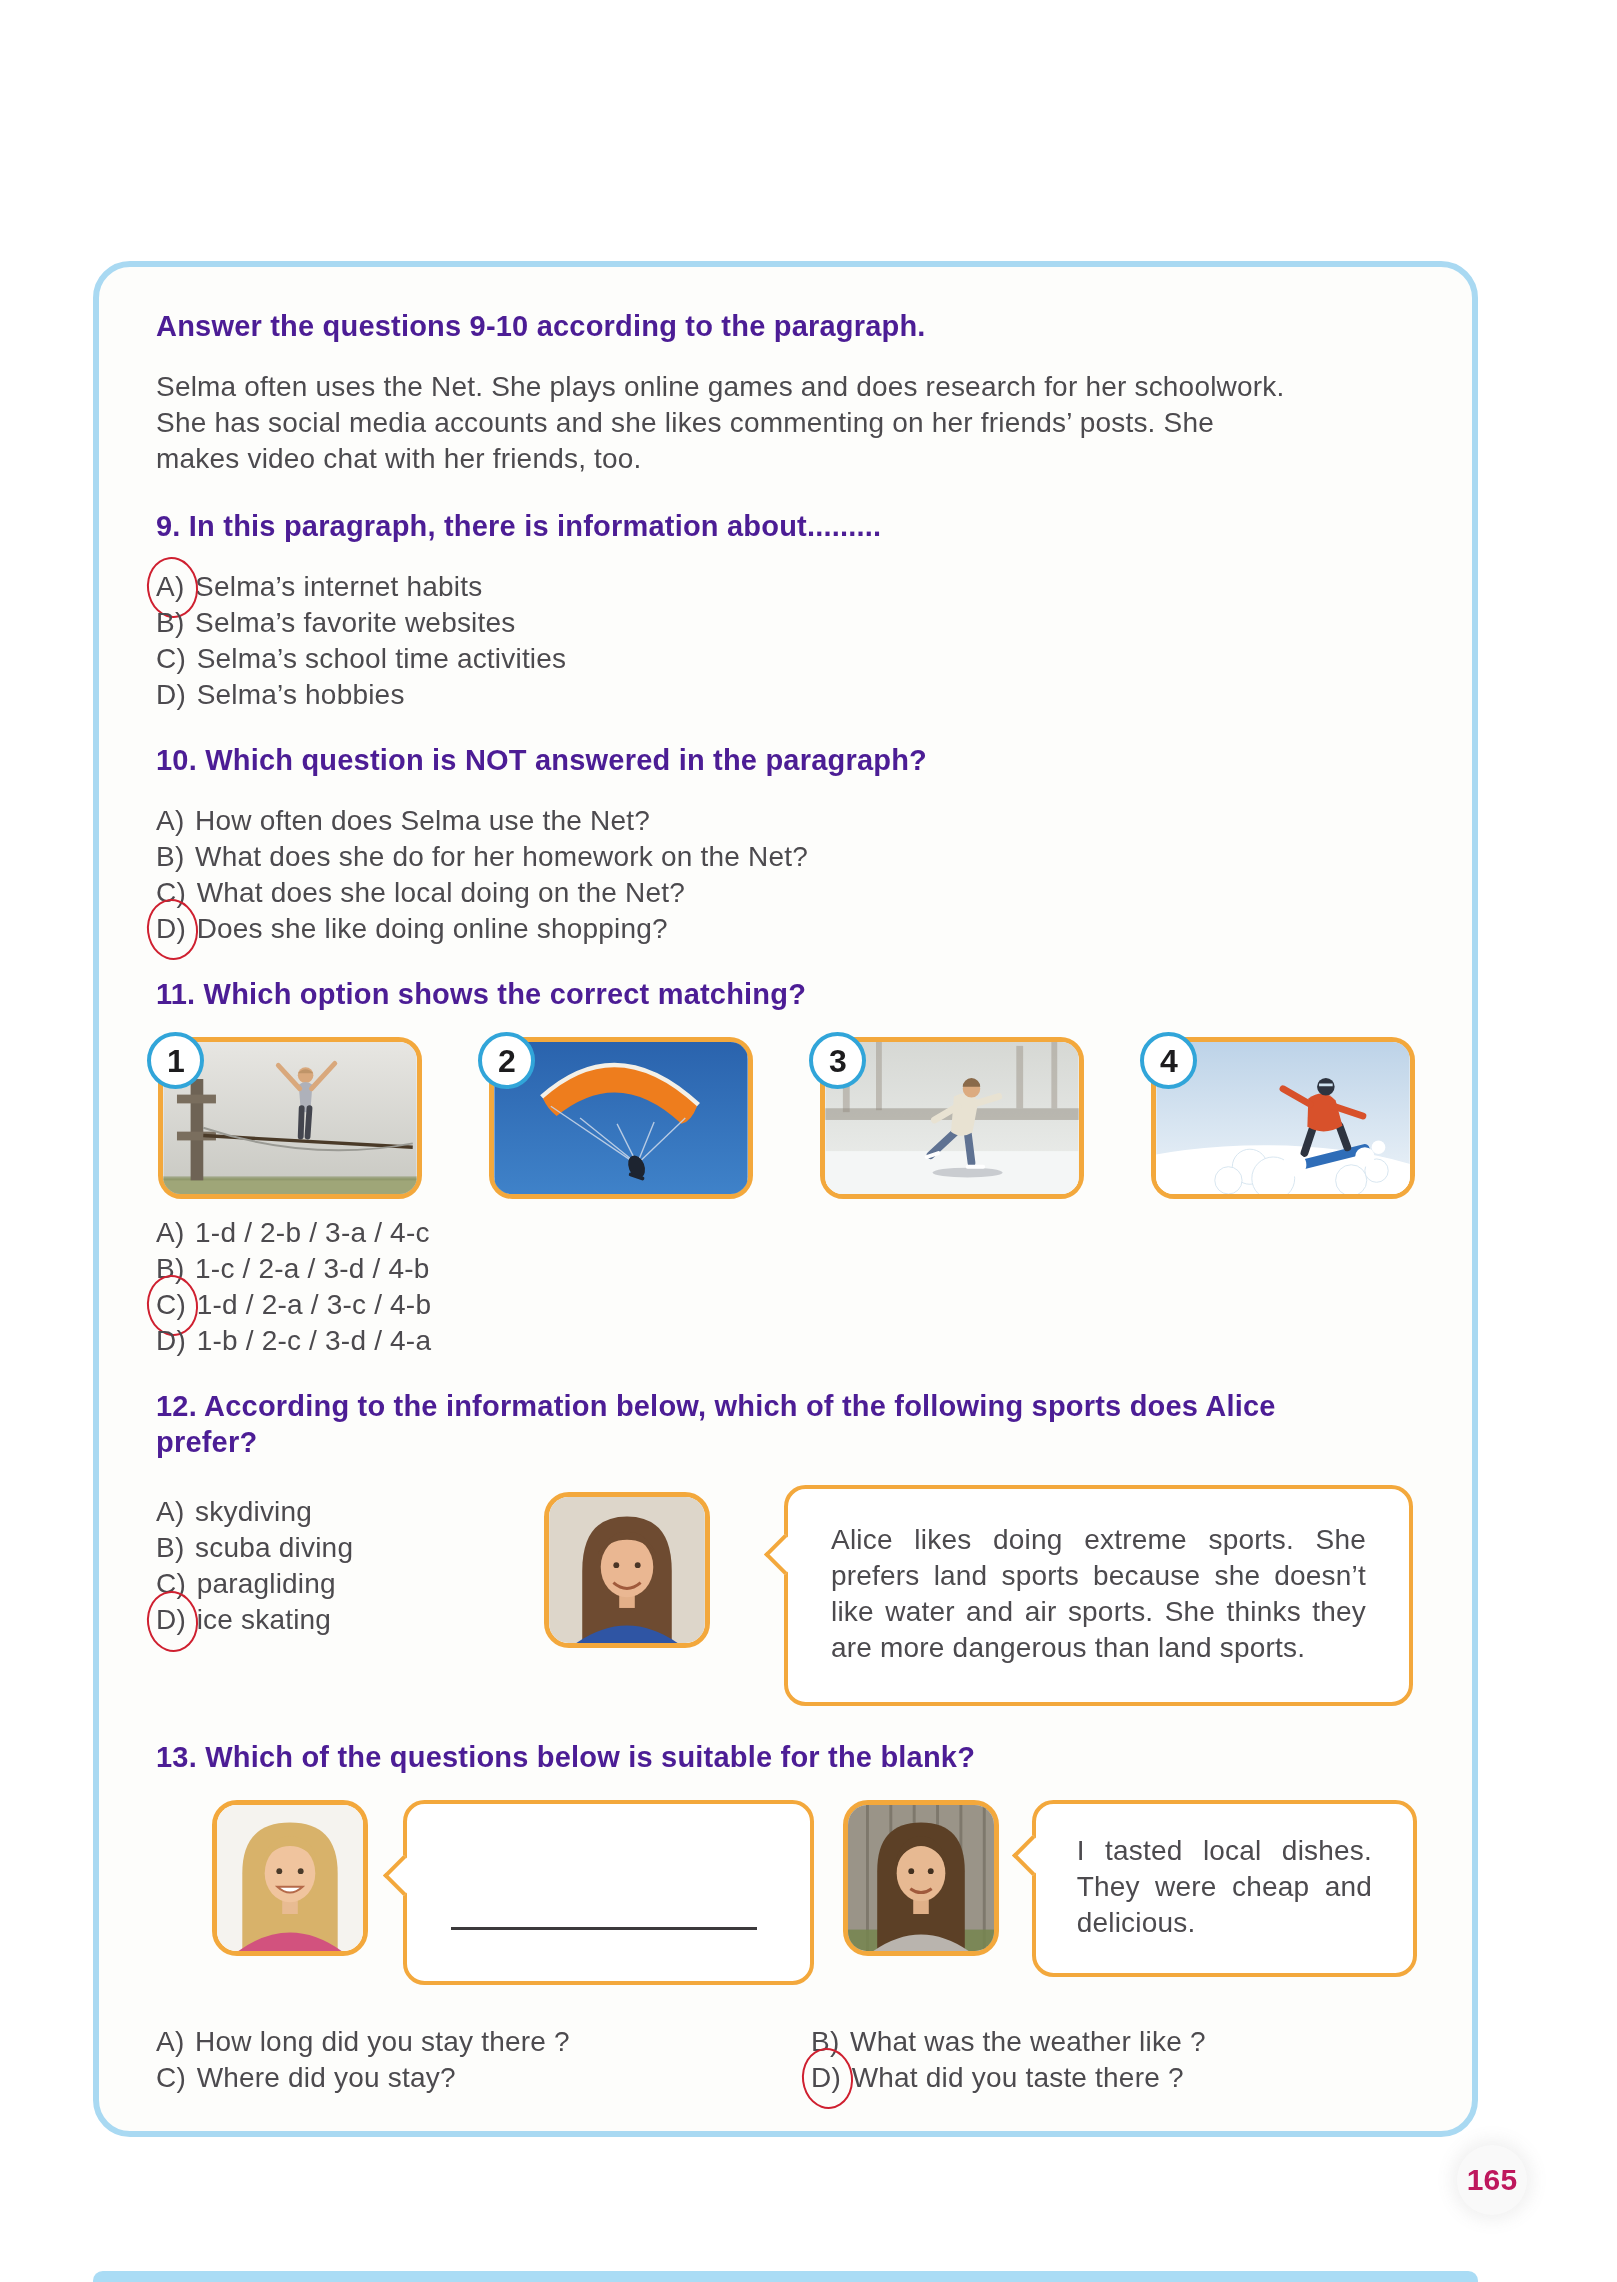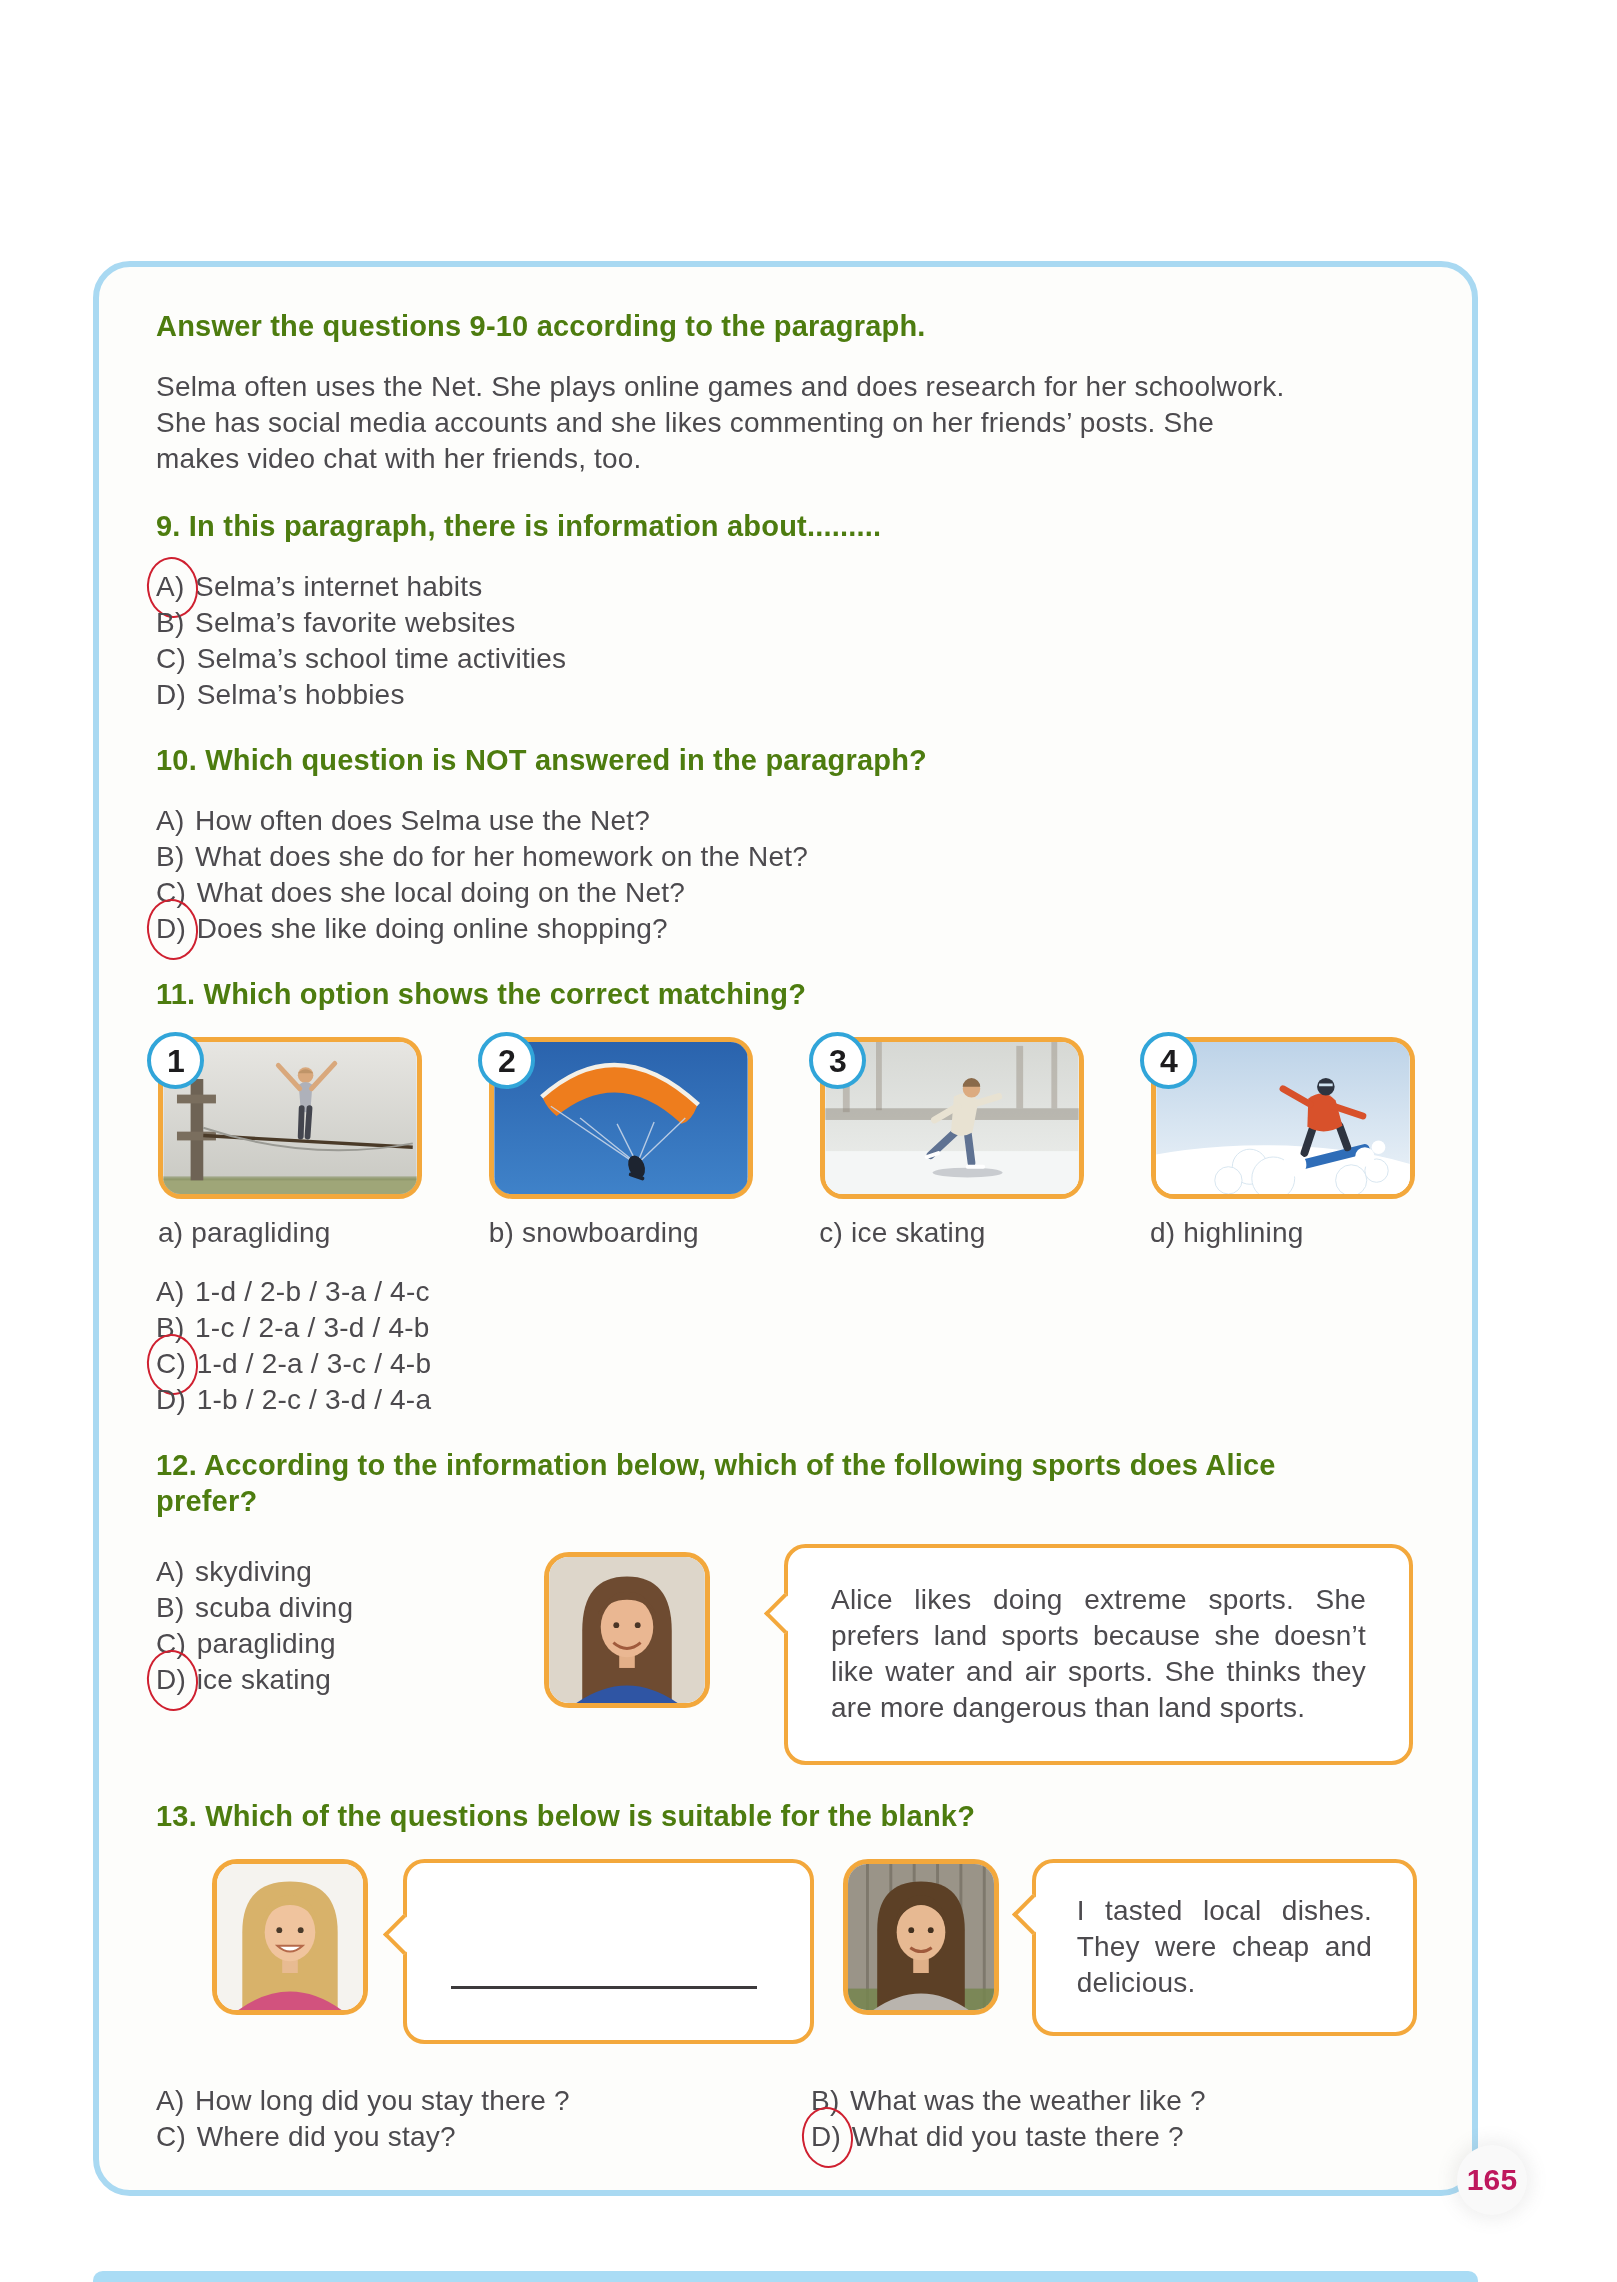--- a/index.html
+++ b/index.html
@@ -7,21 +7,21 @@
     position:relative;width:1618px;height:2282px;background:#ffffff;
     font-family:"Liberation Sans","DejaVu Sans",sans-serif;
     color:#4c4a4e;font-size:28px;line-height:36px;letter-spacing:0.2px;
     overflow:hidden;
   }
   .content-box{
     position:absolute;left:93px;top:261px;width:1385px;min-height:1858px;
     box-sizing:border-box;border:6.8px solid #a9d9f2;border-radius:37px;
     background:#fdfdfb;padding:41px 55px 35px 57px;
   }
-  .stem{font-weight:bold;color:#4d7c0f;font-size:29px;margin:0 0 25px 0;max-width:1161px;}
+  .stem{font-weight:bold;color:#4c1d95;font-size:29px;margin:0 0 25px 0;max-width:1161px;}
   .para{margin:5.9px 0 31px 0;max-width:1136px;}
   .opts{margin:0 0 29px 0;}
   .opt{display:flex;gap:10.7px;}
   .letter{position:relative;flex:0 0 auto;}
   .ring{
     position:absolute;left:-8.8px;top:-11.7px;width:47px;height:57px;
     border:2.9px solid #cf2030;border-radius:50%;transform:rotate(-7deg);
     pointer-events:none;
   }
   
@@ -231,26 +231,20 @@
           <path d="M167 44 l14 0" stroke="#cfe2ef" stroke-width="3"></path>
           <g fill="#ffffff">
               <circle cx="142" cy="126" r="12"></circle>
               <circle cx="214" cy="118" r="10"></circle>
               <circle cx="228" cy="108" r="7"></circle>
             </g>
         </svg>
       </figure>
     </div>
 
-    <div class="img-labels">
-      <span>a) paragliding</span>
-      <span>b) snowboarding</span>
-      <span>c) ice skating</span>
-      <span>d) highlining</span>
-    </div>
 
     <div class="opts">
       <div class="opt">
         <span class="letter"><span>A)</span></span>
         <span>1-d / 2-b / 3-a / 4-c</span>
       </div>
       <div class="opt">
         <span class="letter"><span>B)</span></span>
         <span>1-c / 2-a / 3-d / 4-b</span>
       </div>

